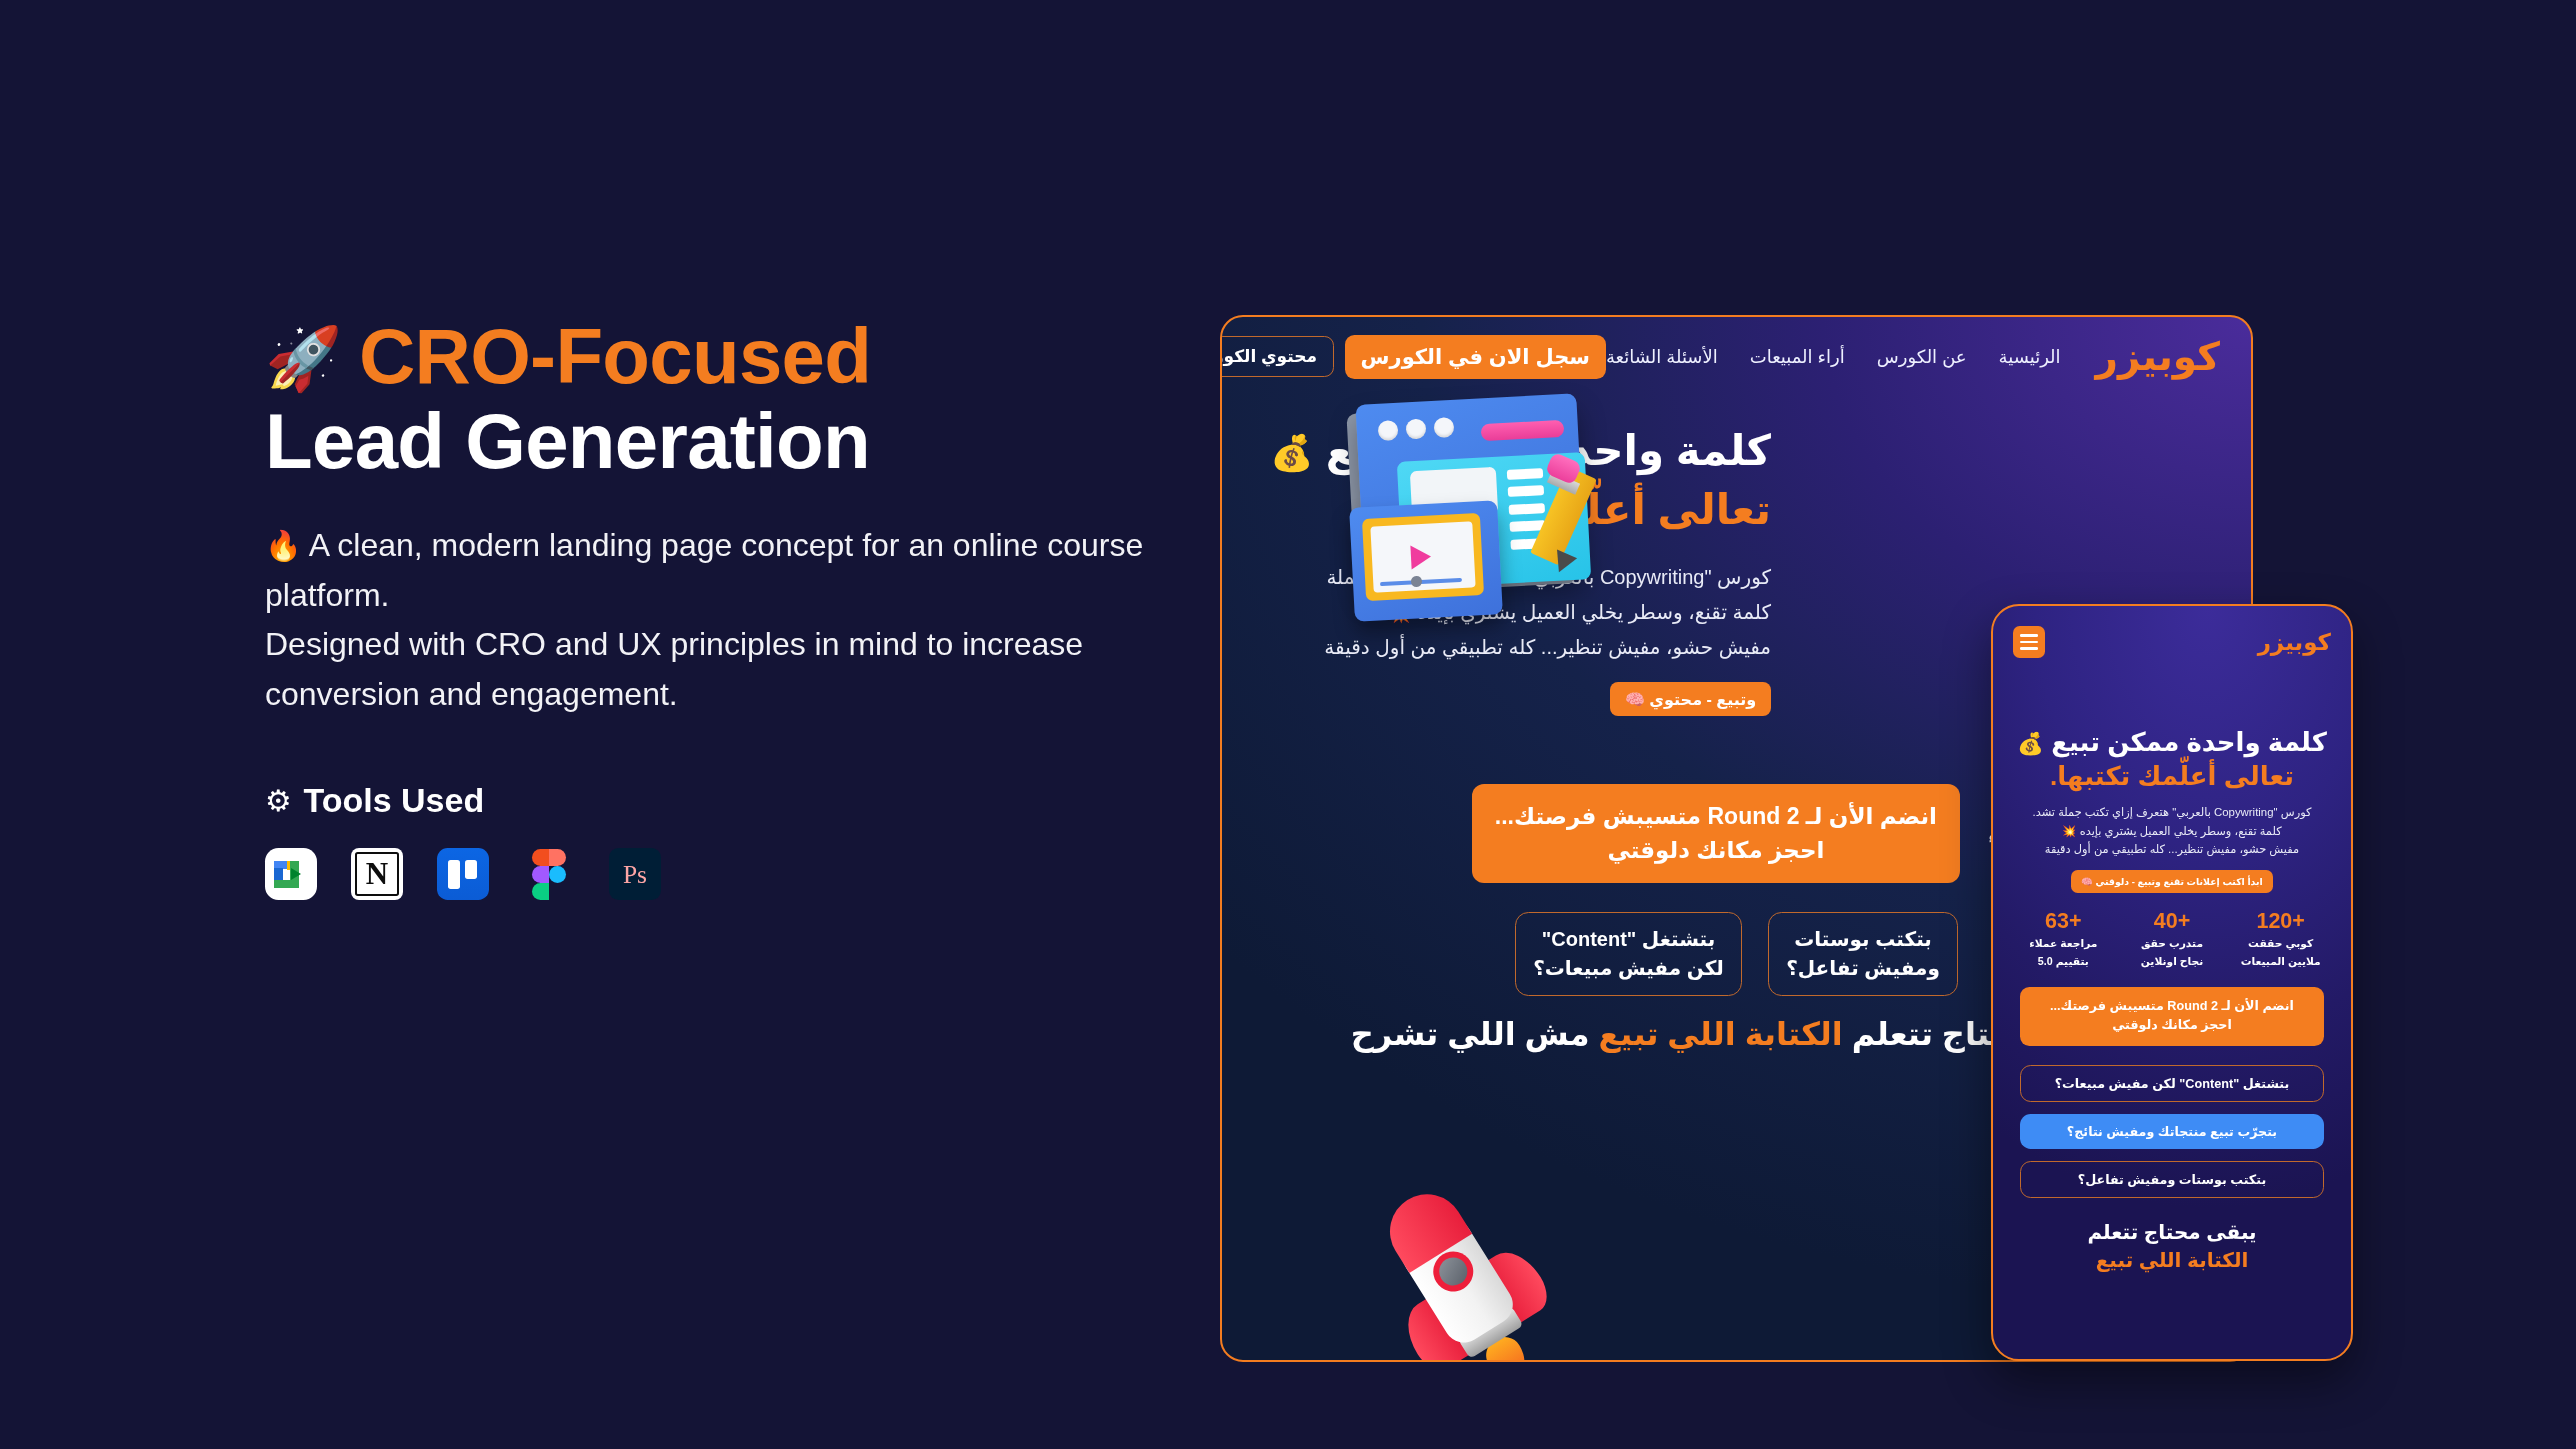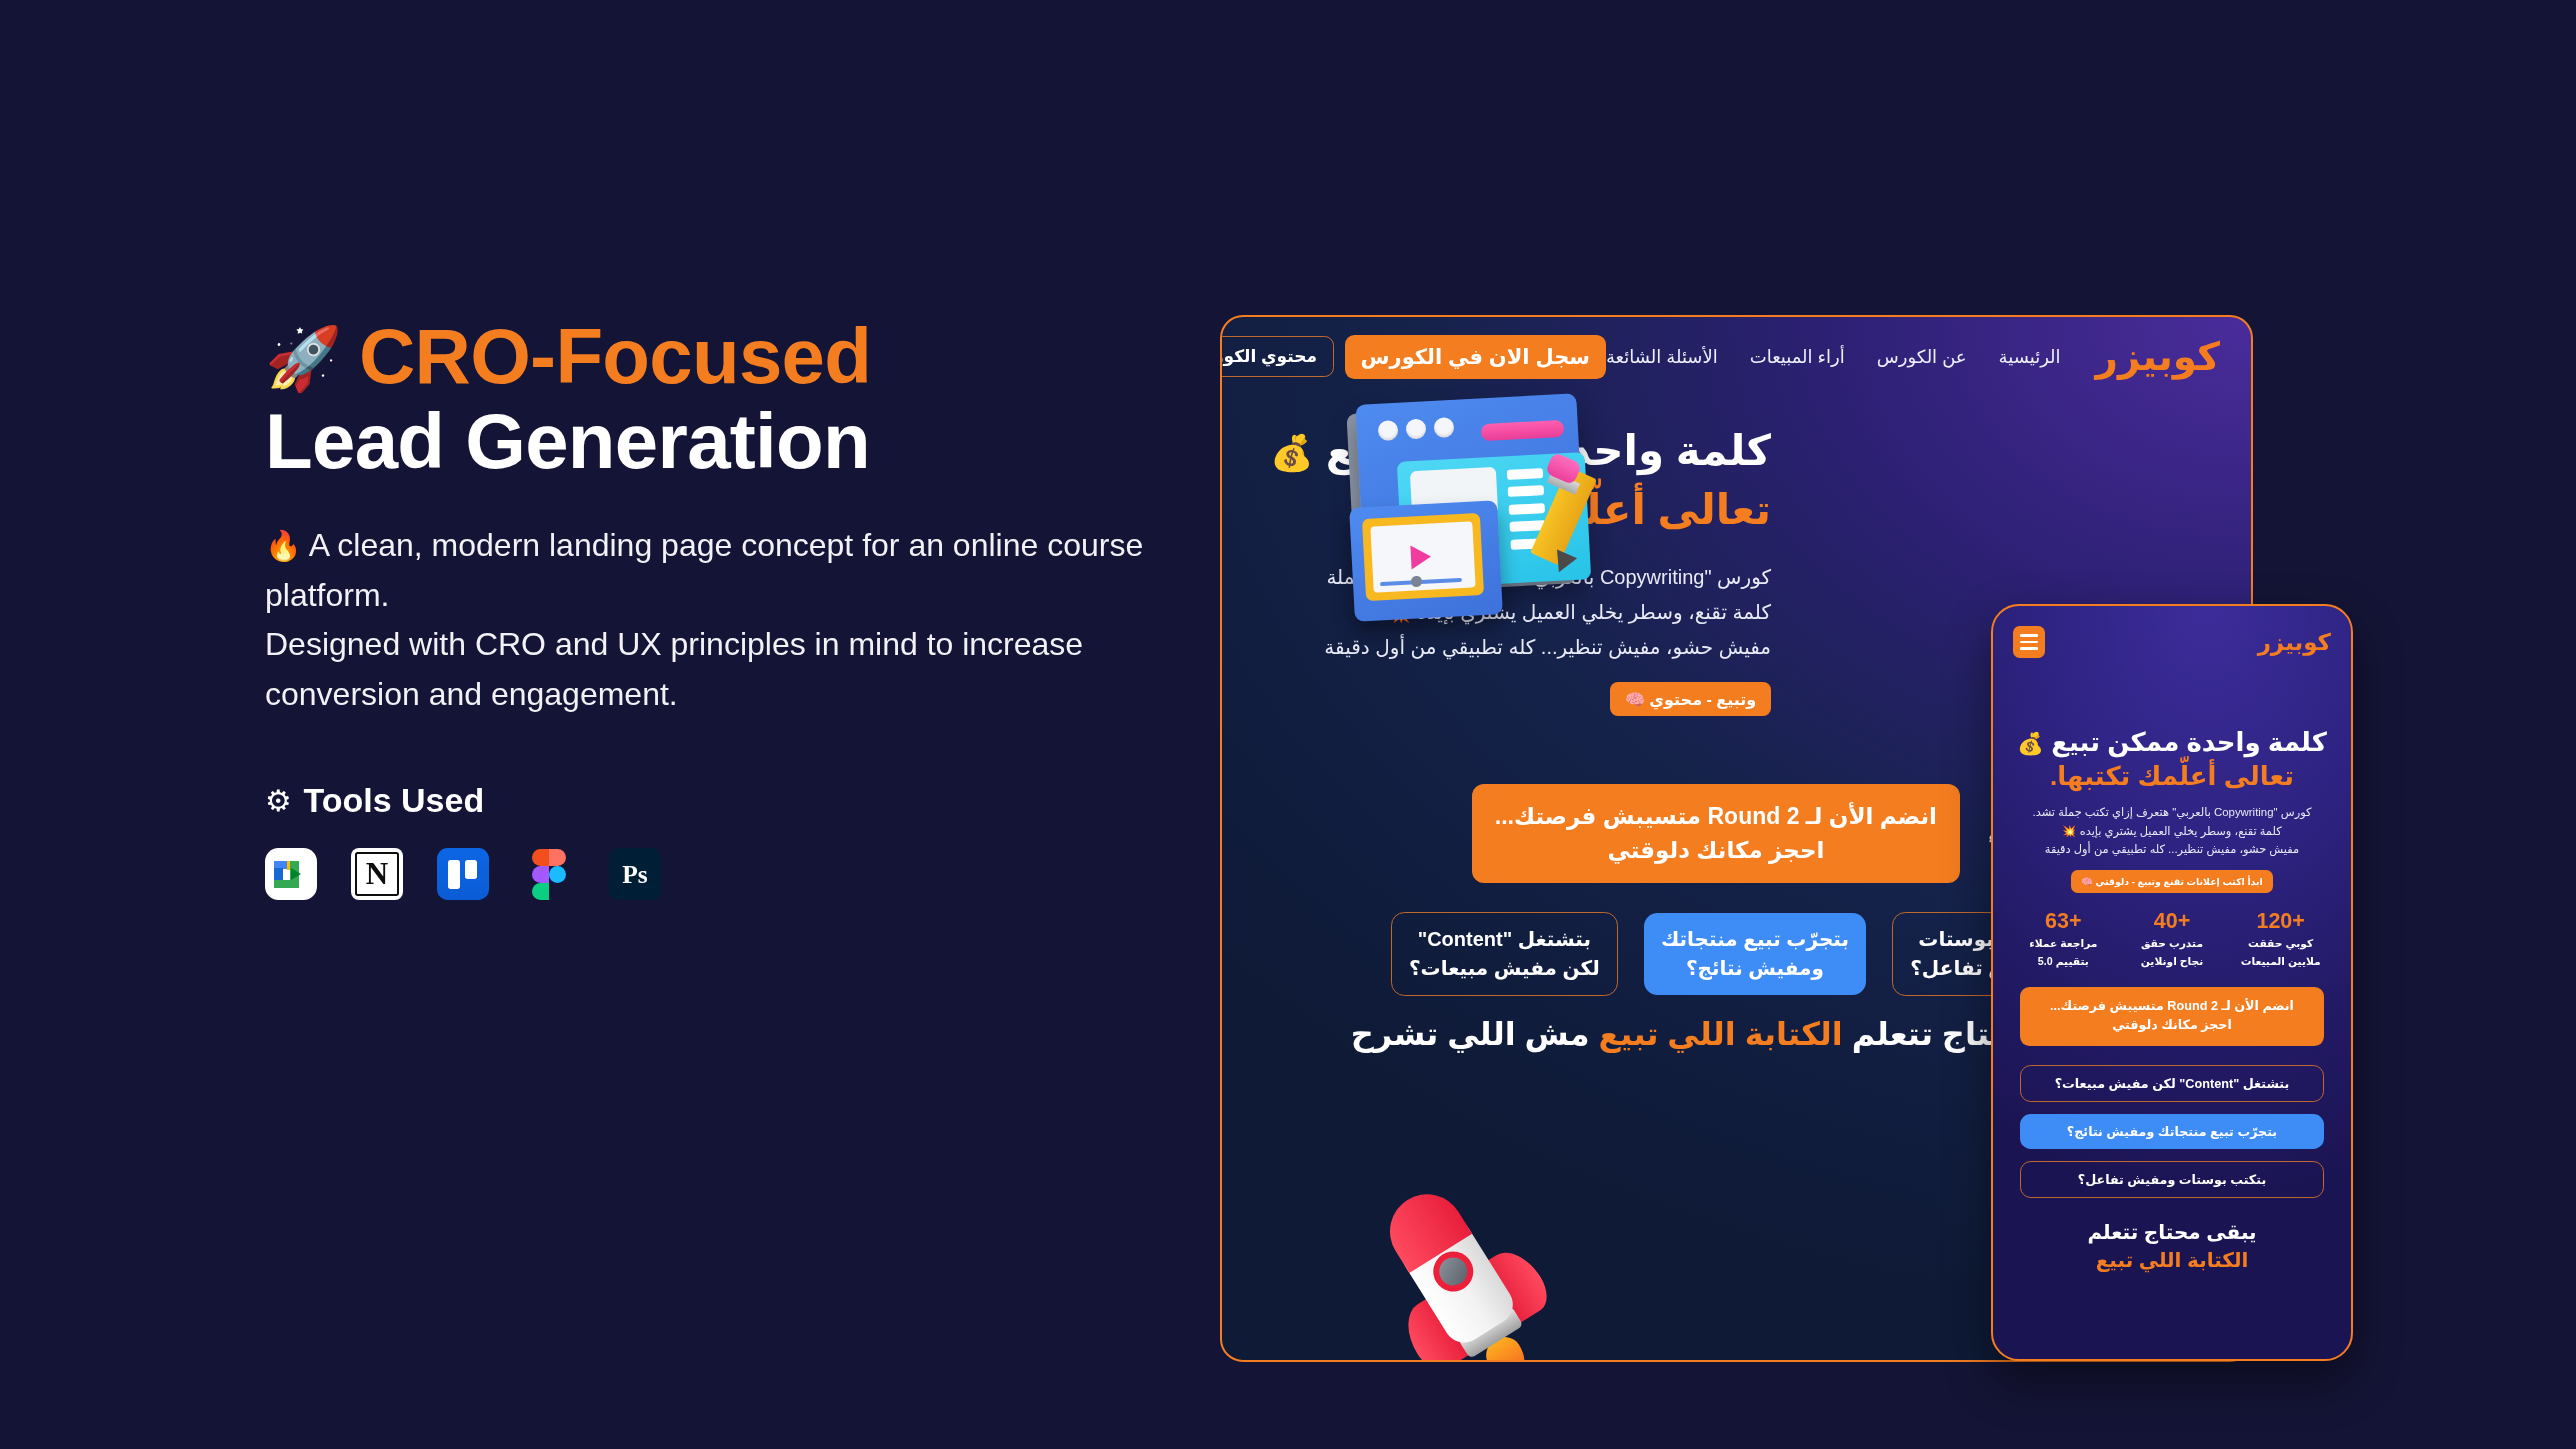--- a/index.html
+++ b/index.html
@@ -94,21 +94,21 @@
   .figma-wrap{position:relative;width:35px;height:51px;}
   .figma-wrap i{position:absolute;display:block;}
   .f1{left:0;top:0;width:17.4px;height:17.4px;background:#F24E1E;border-radius:8.7px 0 0 8.7px;}
   .f2{left:17.4px;top:0;width:17.4px;height:17.4px;background:#FF7262;border-radius:0 8.7px 8.7px 0;}
   .f3{left:0;top:17px;width:17.4px;height:17.4px;background:#A259FF;border-radius:8.7px 0 0 8.7px;}
   .f4{left:17.4px;top:17px;width:17.4px;height:17.4px;background:#1ABCFE;border-radius:50%;}
   .f5{left:0;top:34px;width:17.4px;height:17.4px;background:#0ACF83;border-radius:8.7px 0 0 8.7px;}
   
   .tool-ps{background:#001E36;border-radius:9.4px;}
   .ps-glyph{
-    color:#ffffff;font-size:25.5px;font-weight:700;line-height:1;
+    color:#fca5a5;font-size:25.5px;font-weight:400;line-height:1;
     font-family:"Liberation Serif","DejaVu Serif",serif;
   }
 
   
   .desktop-mock{
     position:absolute;
     left:1220px; top:315px;
     width:1033px; height:1047px;
     border:2.7px solid #F47D20;
     border-radius:23px;
@@ -521,24 +521,20 @@
       <span>انضم الأن لـ Round 2 متسيبش فرصتك...</span><br>
       <span>احجز مكانك دلوقتي</span>
     </button>
   </div>
 
   <div class="dchips">
     <div class="chip chip-outline">
       <span>بتكتب بوستات</span><br>
       <span>ومفيش تفاعل؟</span>
     </div>
-    <div class="chip chip-blue">
-      <span>بتجرّب تبيع منتجاتك</span><br>
-      <span>ومفيش نتائج؟</span>
-    </div>
     <div class="chip chip-outline">
       <span>بتشتغل "Content"</span><br>
       <span>لكن مفيش مبيعات؟</span>
     </div>
   </div>
 
   <div class="dsection-title">
     <span>يبقى محتاج تتعلم </span><span class="hl">الكتابة اللي تبيع</span><span> مش اللي تشرح</span>
   </div>
 

